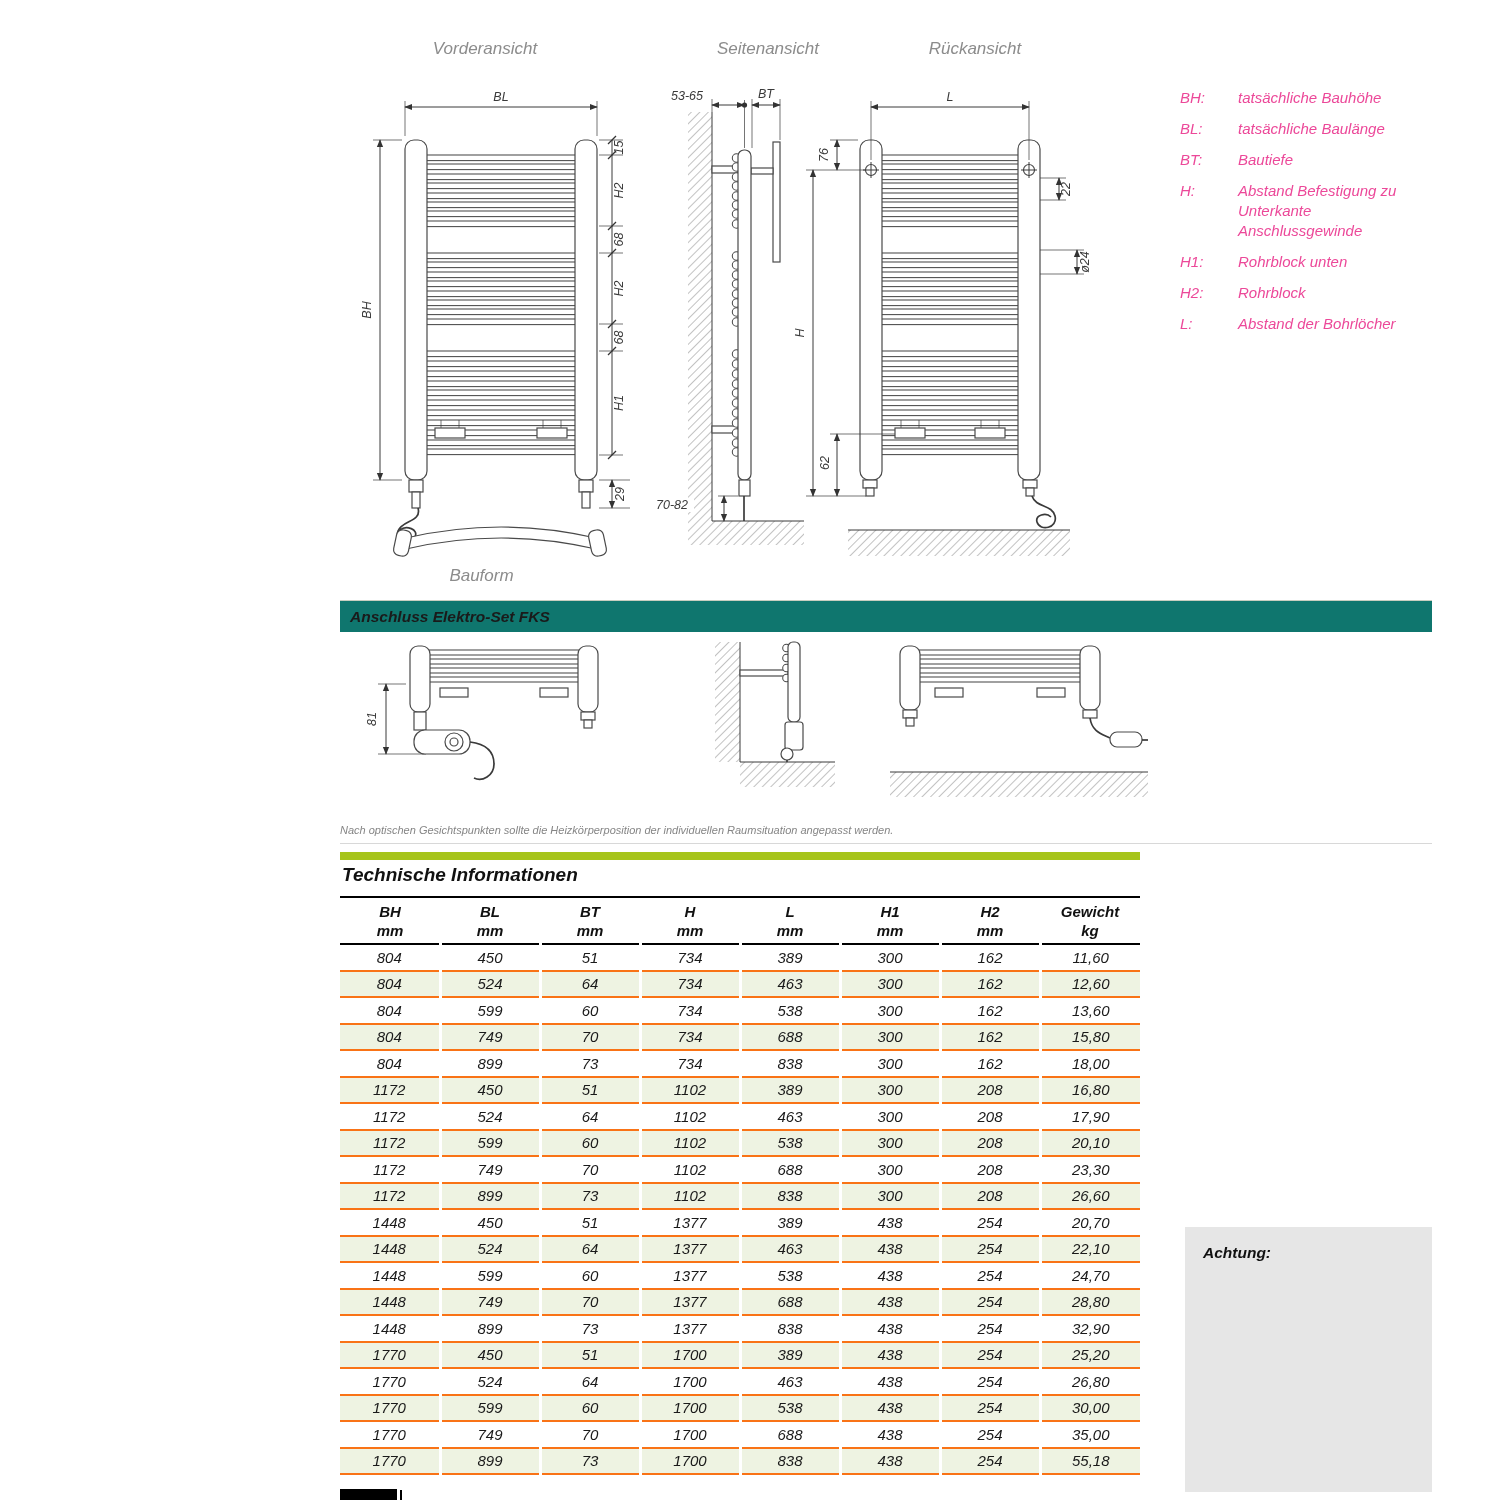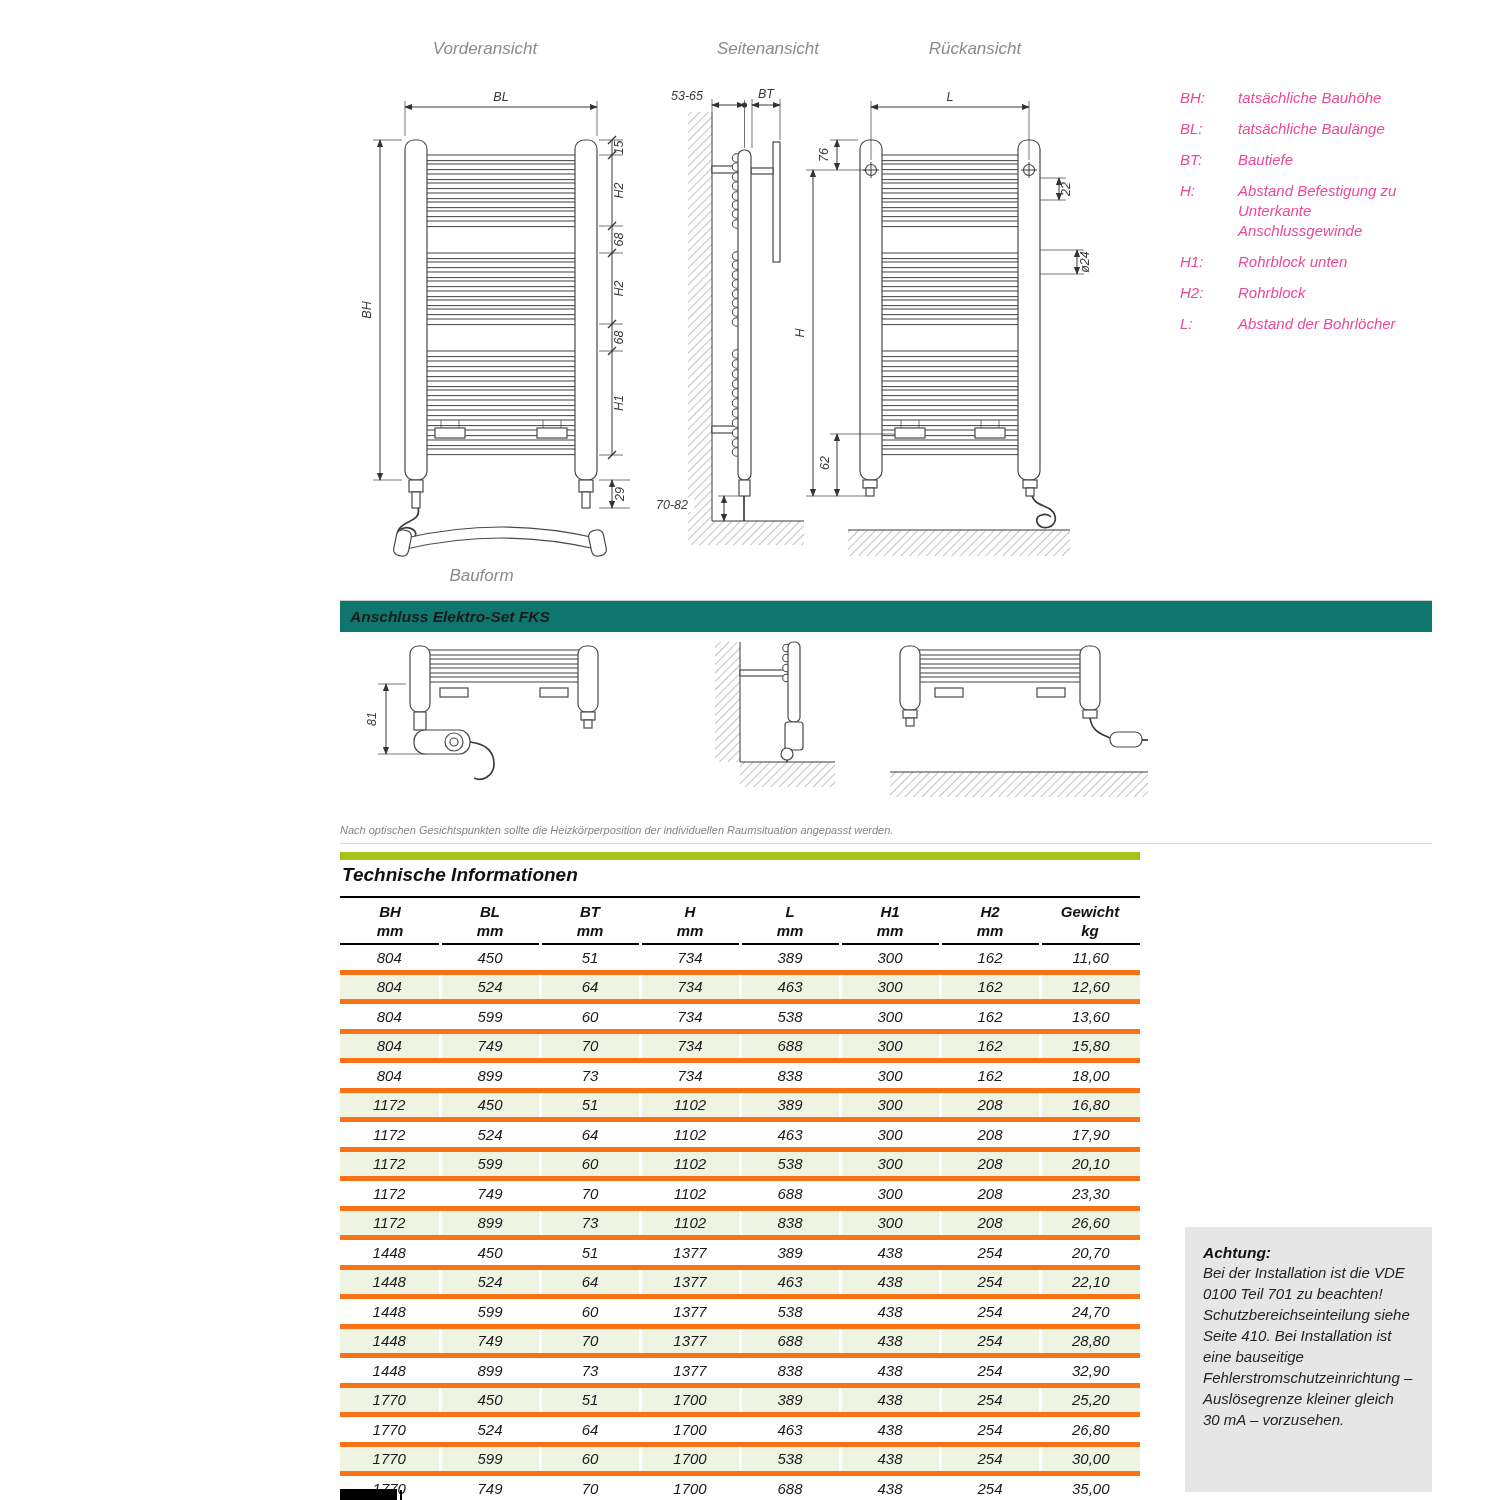--- a/index.html
+++ b/index.html
@@ -35,26 +35,26 @@
 
   .accent-bar{position:absolute;left:340px;top:852px;width:800px;height:8px;background:#a6c41a;}
   .table-title{position:absolute;left:342px;top:864px;font-size:19px;font-weight:bold;color:#111;}
 
   .tech-table{position:absolute;left:340px;top:896px;width:800px;border-collapse:collapse;table-layout:fixed;}
   .tech-table th{border-top:2px solid #000;border-bottom:2px solid #000;padding:4px 0 3px;}
   .col-label,.col-unit{font-weight:bold;font-size:15px;line-height:19px;text-align:center;color:#111;}
   .tech-table td{height:24.5px;text-align:center;font-size:15px;padding:0;color:#1a1a1a;
                  border-right:3px solid #fff;}
   .tech-table td:last-child{border-right:none;}
-  .tech-table tbody tr{border-bottom:5px solid #f97316;}
+  .tech-table tbody tr{border-bottom:2px solid #f97316;}
   .tech-table tbody tr.alt td{background:#eef3e2;}
 
   .achtung{position:absolute;left:1185px;top:1227px;width:247px;height:265px;box-sizing:border-box;
            background:#e6e6e6;padding:17px 18px;}
-  .achtung .a-title{font-size:15.5px;font-weight:bold;color:#111;}
+  .achtung .a-title{font-size:15.5px;font-weight:bold;margin-bottom:6px;color:#111;}
   .achtung .a-body{font-size:15px;line-height:21px;color:#222;}
 
   .footer-frag{position:absolute;left:340px;top:1489px;width:57px;height:11px;background:#000;}
   .footer-tick{position:absolute;left:400px;top:1490px;width:2px;height:10px;background:#000;}
 </style>
 </head>
 <body>
 
 <div class="page">
 
@@ -658,18 +658,17 @@
           <td>838</td>
           <td>438</td>
           <td>254</td>
           <td>55,18</td>
         </tr>
       </tbody>
   </table>
 
   <div class="achtung">
     <div class="a-title">Achtung:</div>
-    <div class="a-body">Bei der Installation ist die VDE 0100 Teil 701 zu beachten! Schutzbereichseinteilung siehe Seite 410. Bei Installation ist eine bauseitige Fehlerstromschutzeinrichtung – Auslösegrenze kleiner gleich 30 mA – vorzusehen.</div>
   </div>
 
   <div class="footer-frag"></div>
   <div class="footer-tick"></div>
 </div>
 
 </body></html>

